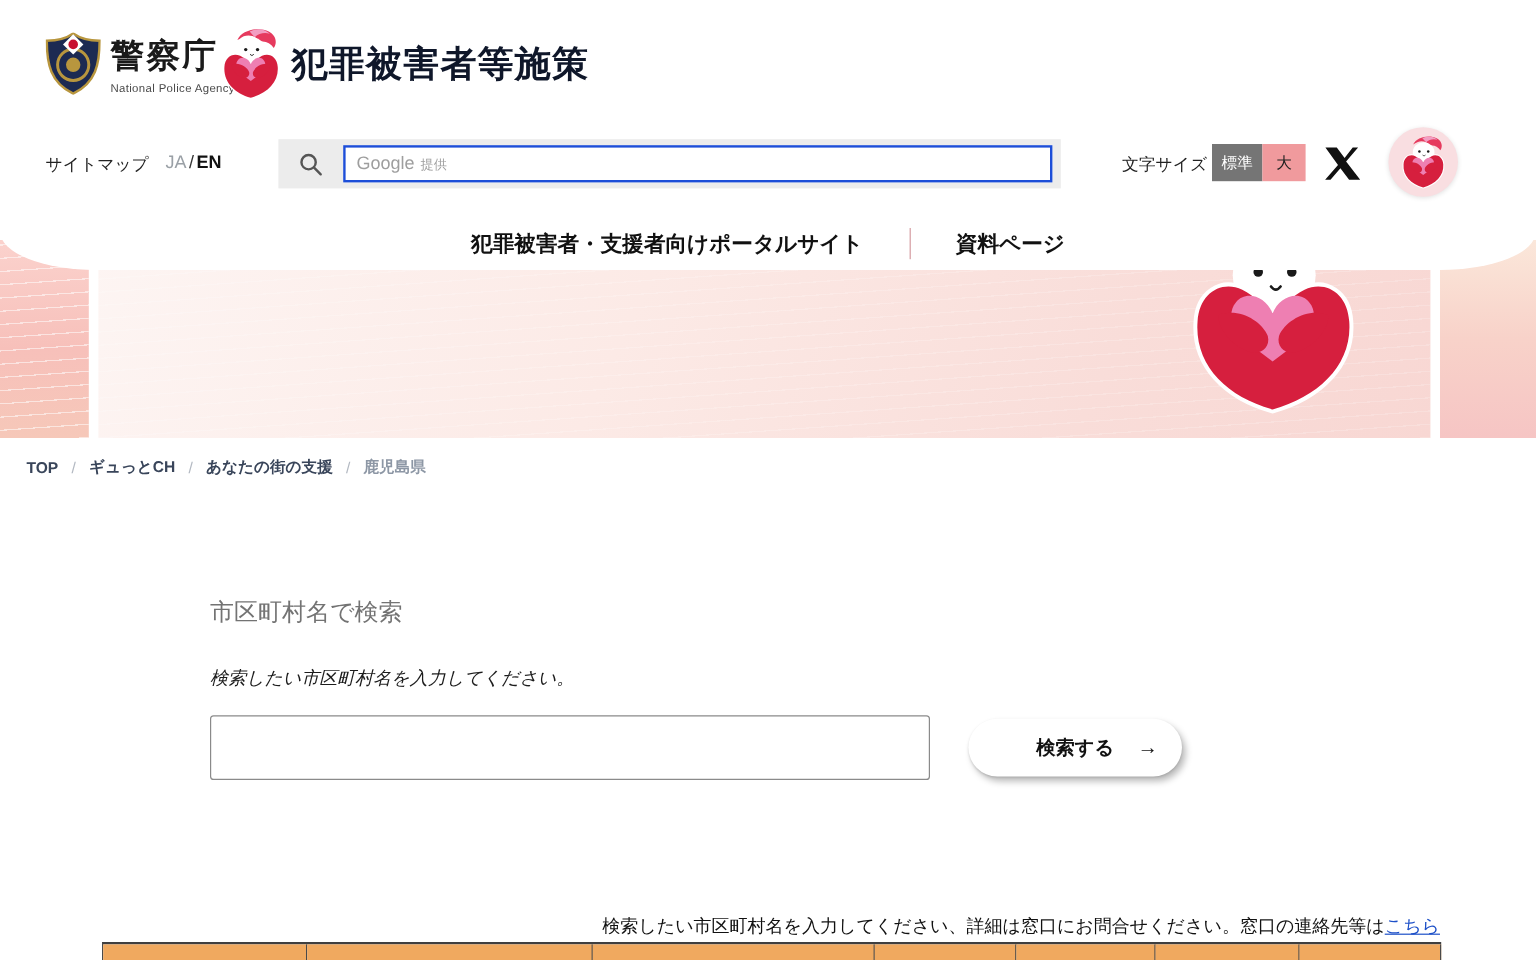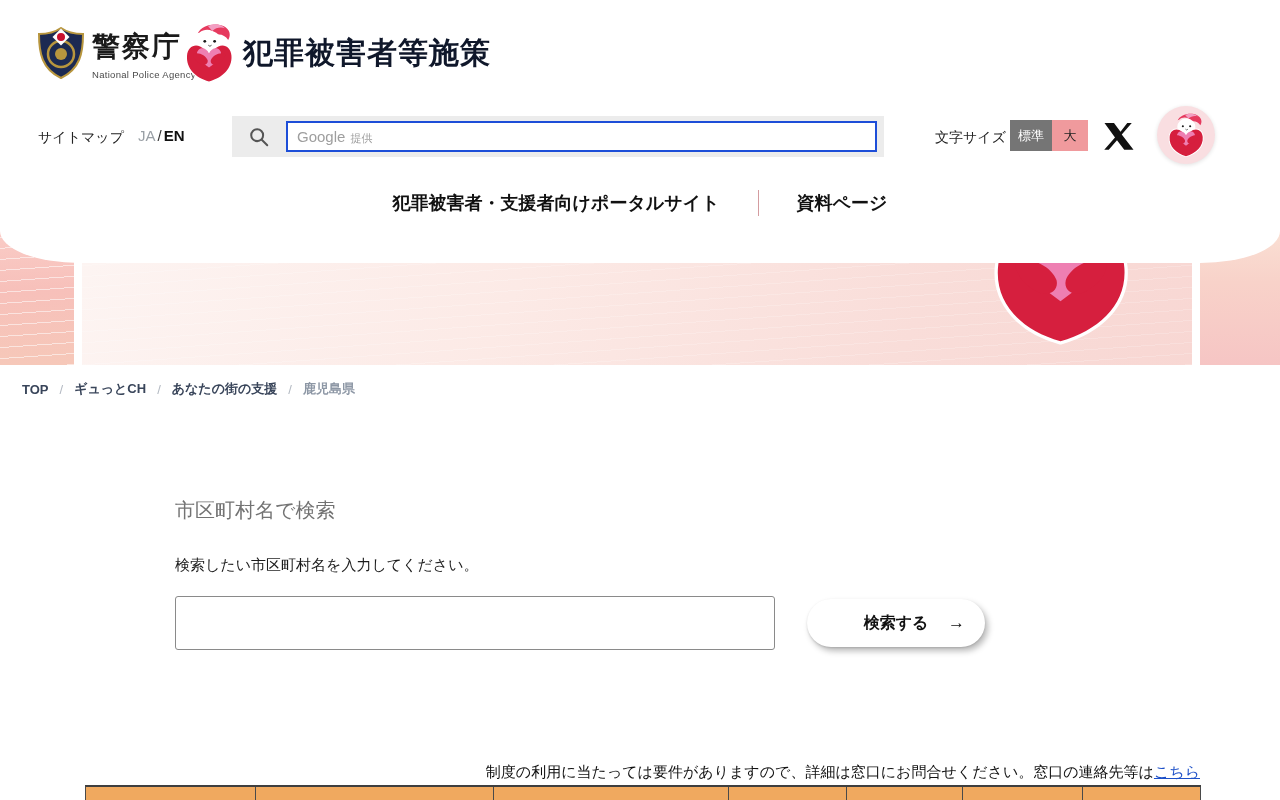--- a/index.html
+++ b/index.html
@@ -18,21 +18,21 @@
   .hero-main { position:absolute; left:82px; top:0; width:1110px; height:165px;
     background:linear-gradient(115deg,#fdf5f3 0%,#fceae6 40%,#f9ddd9 75%,#f8d7d3 100%); }
   .hero-main:after { opacity:.35; }
   .hero-strip-right { position:absolute; left:1200px; top:0; width:80px; height:165px;
     background:linear-gradient(180deg,#fbe7da 0%,#f8d2c9 50%,#f6c5c4 100%); }
   .hero-title { position:absolute; left:145px; top:48px; font-size:52px; font-weight:bold;
     letter-spacing:8px; color:#111; z-index:1; }
   .hero-mascot { position:absolute; left:978px; top:170px; width:165px; height:180px; z-index:1; }
 
   
-  .white-header { position:absolute; left:0; top:0; width:1280px; height:263px; background:#fff;
+  .white-header { position:absolute; left:0; top:0; width:1280px; height:225px; background:#fff;
     z-index:2; border-radius:0 0 80px 80px / 0 0 32px 32px; }
 
   .logo-row { position:absolute; left:0; top:0; width:1280px; height:104px; }
   .emblem { position:absolute; left:38px; top:27px; width:46px; height:52px; }
   .agency-block { position:absolute; left:92px; top:28px; }
   .agency-name { font-family:"Liberation Serif","DejaVu Serif",serif; font-size:28px;
     font-weight:600; color:#1a1a1a; letter-spacing:2px; }
   .agency-en { font-size:9.5px; color:#4a4a4a; margin-top:3px; letter-spacing:.3px;text-align:right; }
   .logo-mascot { position:absolute; left:180px; top:22px; width:58px; height:62px; }
   .site-title { position:absolute; left:243px; top:33px; font-family:"Liberation Serif","DejaVu Serif",serif;
@@ -68,21 +68,21 @@
 
   
   .breadcrumb { position:absolute; left:22px; top:380px; font-size:13px; font-weight:bold;
     color:#39455a; display:flex; gap:11px; align-items:center; z-index:1; }
   .crumb { cursor:pointer; }
   .crumb-sep { color:#b3b9c2; font-weight:normal; }
   .crumb-current { color:#8d97a5; cursor:default; }
 
   
   .sec-heading { position:absolute; left:175px; top:497px; font-size:20px; color:#737373; }
-  .sec-desc { position:absolute; left:175px; top:556px; font-size:15px; color:#1c1c1c; }
+  .sec-desc { position:absolute; left:175px; top:556px; font-size:15px; color:#1c1c1c;font-style:italic; }
   .city-input { position:absolute; left:175px; top:596px; width:600px; height:54px;
     border:1px solid #8a8a8a; border-radius:3px; font-size:17px; padding:0 14px; outline:none; background:#fff; }
   .pill-btn { position:absolute; background:#fff; border:none; border-radius:26px;
     box-shadow:3px 4px 6px rgba(0,0,0,.28), 0 1px 2px rgba(0,0,0,.12);
     font-size:16px; font-weight:bold; color:#111; cursor:pointer;
     display:flex; align-items:center; justify-content:center; }
   .btn-search { left:807px; top:599px; width:178px; height:48px; }
   .btn-search .arrow { position:absolute; right:20px; font-weight:normal; font-size:17px; }
   .btn-reset { left:550px; top:682px; width:180px; height:46px; }
 
@@ -196,21 +196,21 @@
   </div>
 
   <div class="sec-heading">市区町村名で検索</div>
   <div class="sec-desc">検索したい市区町村名を入力してください。</div>
   <input class="city-input" type="text" value="" style="">
   <button class="pill-btn btn-search">
     <span>検索する</span>
     <span class="arrow">→</span>
   </button>
 
-  <div class="note-line"><span>制度の利用に当たっては要件がありますので、詳細は窓口にお問合せください。窓口の連絡先等は</span><span class="note-link">こちら</span></div>
+  <div class="note-line"><span>検索したい市区町村名を入力してください、詳細は窓口にお問合せください。窓口の連絡先等は</span><span class="note-link">こちら</span></div>
   <div class="table-header-row">
       <div class="th-cell" style="width: 170px; background: rgb(240, 169, 95);"></div>
       <div class="th-cell" style="width: 238px; background: rgb(240, 169, 95);"></div>
       <div class="th-cell" style="width: 235px; background: rgb(240, 169, 95);"></div>
       <div class="th-cell" style="width: 118px; background: rgb(240, 169, 95);"></div>
       <div class="th-cell" style="width: 116px; background: rgb(240, 169, 95);"></div>
       <div class="th-cell" style="width: 120px; background: rgb(240, 169, 95);"></div>
       <div class="th-cell" style="width: 118px; background: rgb(240, 169, 95);"></div>
     </div>
 

